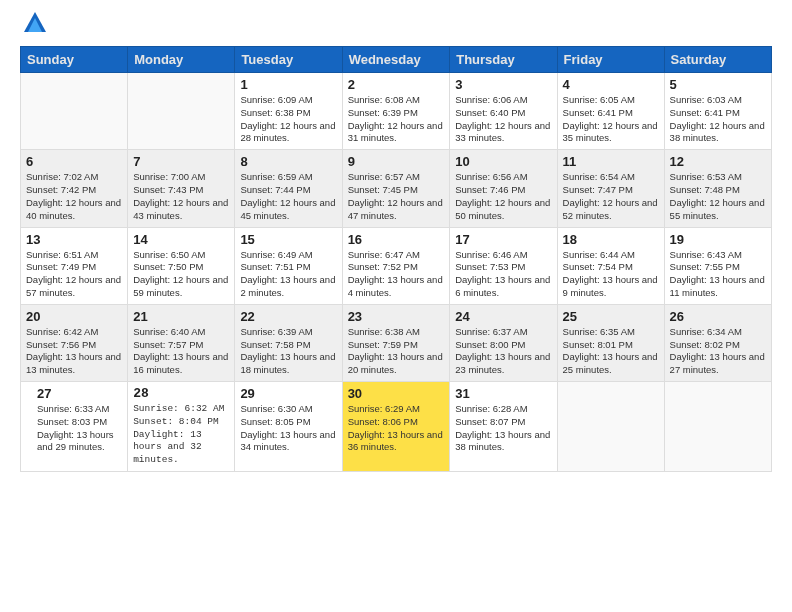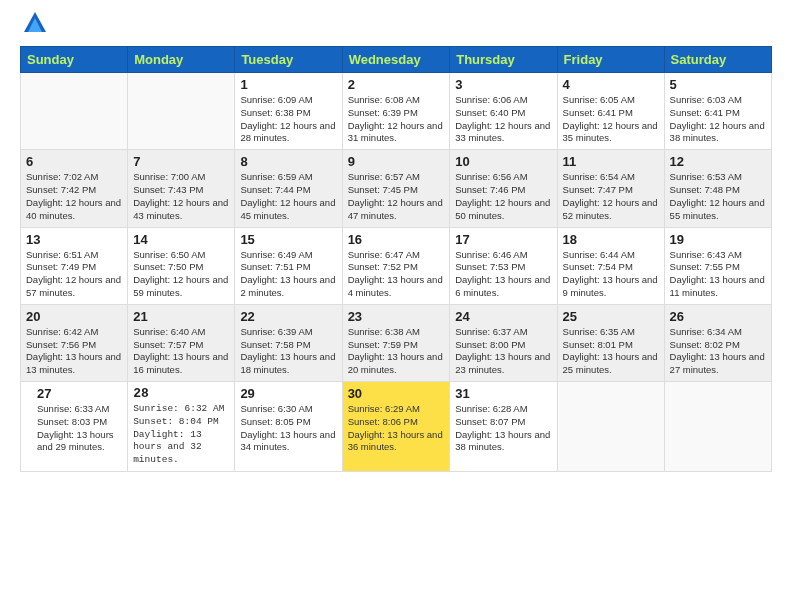--- a/index.html
+++ b/index.html
@@ -40,21 +40,21 @@
       font-size: 15px;
       color: #444;
     }
     .calendar {
       width: 100%;
       border-collapse: collapse;
       border: 1px solid #ccc;
     }
     .calendar th {
       background: #1565c0;
-      color: #bef264;
+      color: #e5e5e5;
       font-size: 13px;
       font-weight: bold;
       padding: 5px 6px;
       text-align: left;
       border: 1px solid #1255a0;
     }
     .calendar td {
       vertical-align: top;
       padding: 4px 5px;
       border: 1px solid #ddd;

